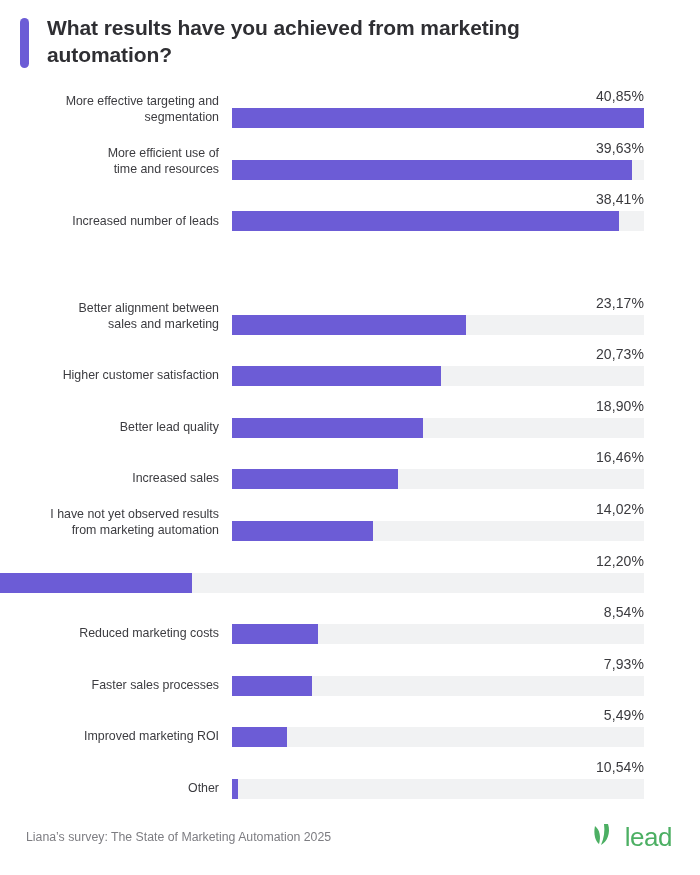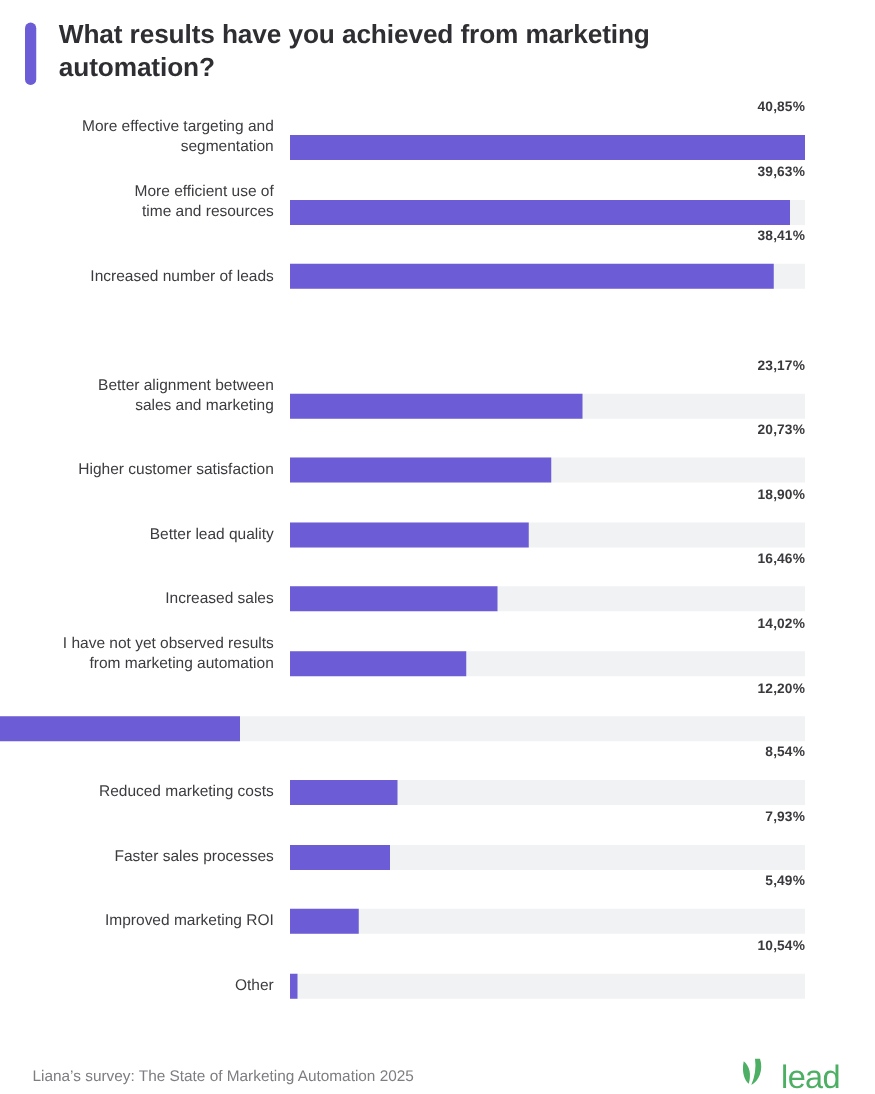--- a/index.html
+++ b/index.html
@@ -70,23 +70,23 @@
     box-sizing: border-box;
     padding-bottom: 2px;
   }
   .bar-area {
     flex: 1 1 auto;
     position: relative;
   }
   .bar-value {
     position: absolute;
     right: 0;
-    bottom: 36px;
-    font-size: 11px;
-    font-weight: bold;
+    bottom: 24px;
+    font-size: 14px;
+    font-weight: normal;
     color: #3a3a3e;
     white-space: nowrap;
     letter-spacing: 0.1px;
   }
   .bar-track {
     position: relative;
     height: 20px;
     width: 100%;
     background: #f1f2f3;
   }
@@ -97,21 +97,21 @@
     bottom: 0;
     background: #6C5CD6;
     min-width: 2px;
   }
 
   
   .footer {
     position: absolute;
     left: 0;
     right: 0;
-    bottom: 0;
+    bottom: 24px;
     display: flex;
     align-items: center;
     justify-content: space-between;
     padding: 0 28px 0 26px;
     box-sizing: border-box;
   }
   .footer-note {
     font-size: 12.3px;
     color: #7d7d82;
     font-weight: normal;

